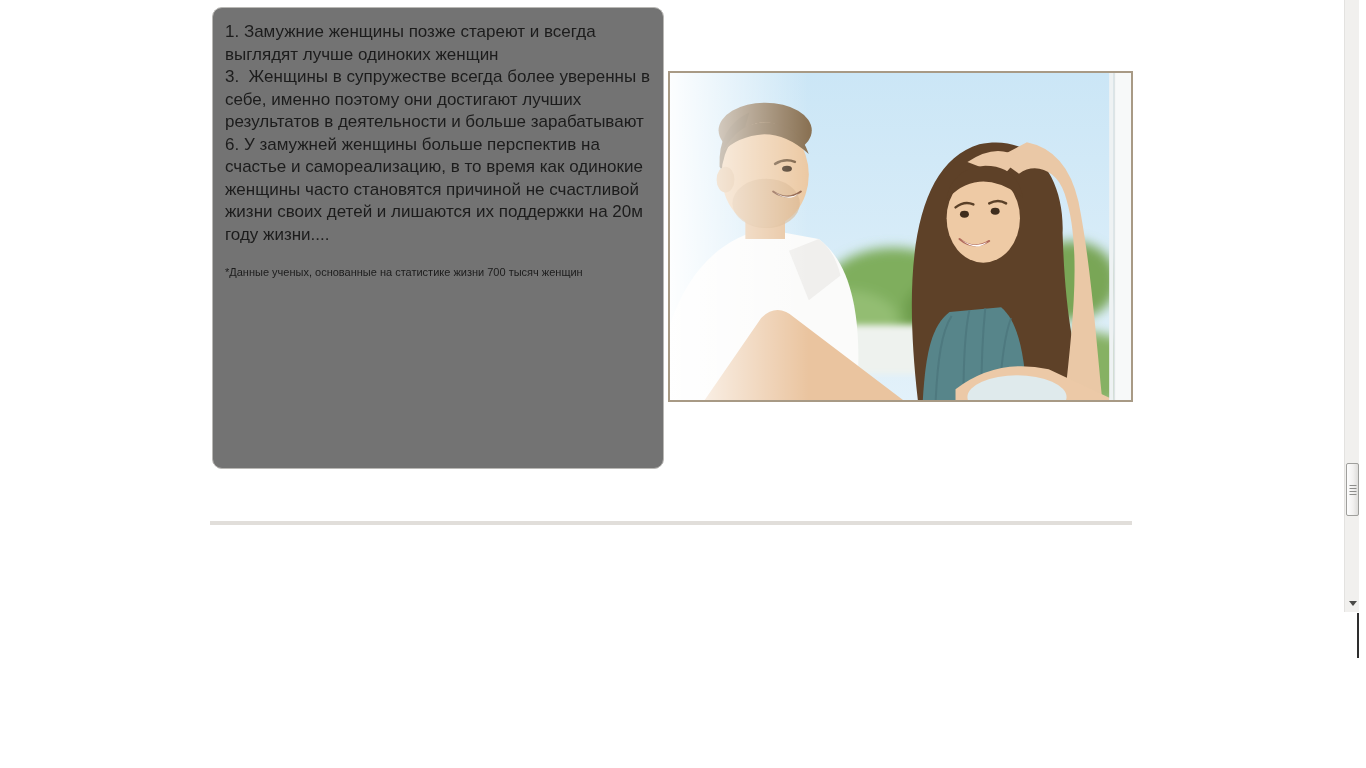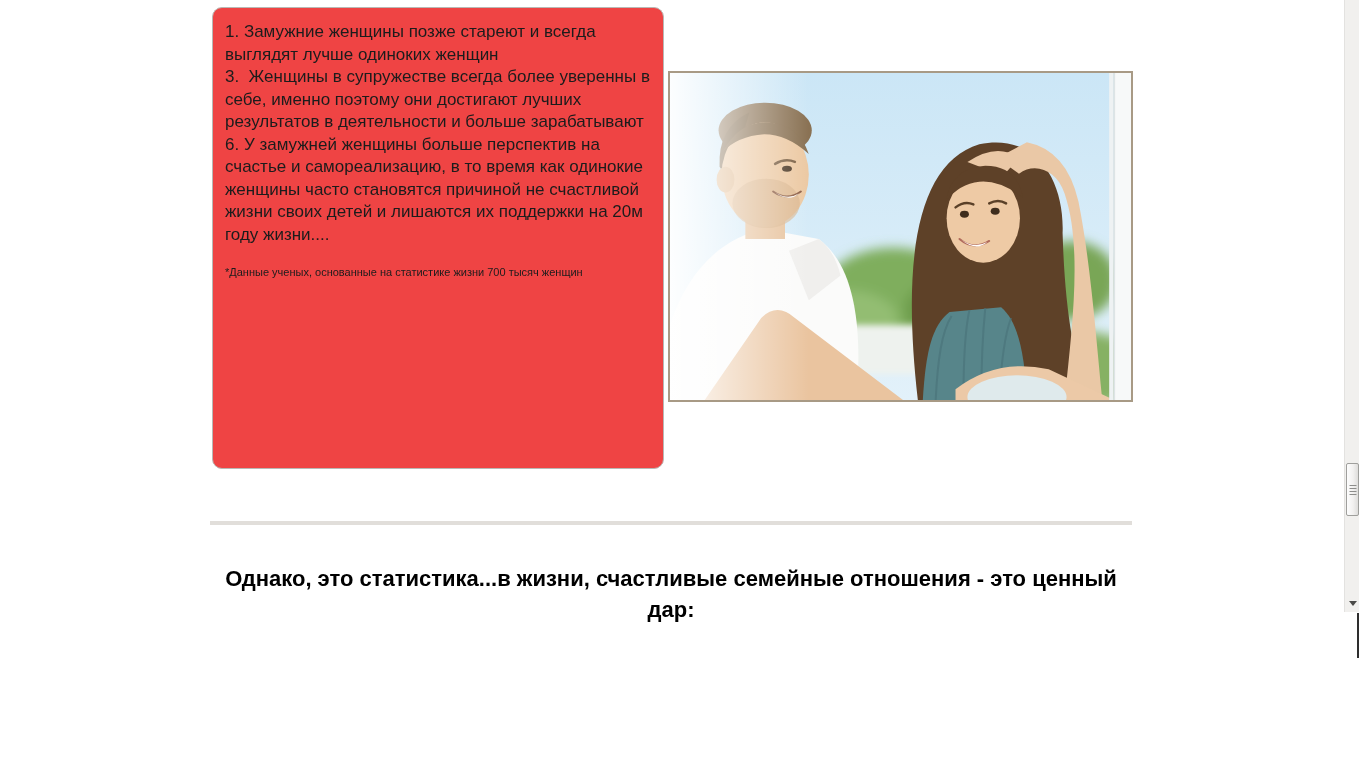--- a/index.html
+++ b/index.html
@@ -18,21 +18,21 @@
     background:var(--page-bg);
     font-family:"Liberation Sans", sans-serif;
     color:var(--text);
     position:relative;
   }
   .stage{position:absolute;inset:0;width:1366px;height:768px;}
 
   
   .info-box{
     position:absolute;left:212px;top:7px;width:452px;height:462px;
-    background:#ef4444;
+    background:#737373;
     border:1px solid var(--info-box-border);
     border-radius:10px;
     padding:13px 12px 12px 12px;
     z-index:3;
   }
   .info-item{
     font-size:17px;line-height:22.5px;
     white-space:pre-wrap;
   }
   .info-footnote{
@@ -180,21 +180,20 @@
         <rect x="448" y="0" width="17" height="331" fill="#f7f9f9"></rect>
         <rect x="447" y="0" width="2" height="331" fill="#dde4e5"></rect>
       </g>
 
       <rect x="0" y="0" width="140" height="331" fill="url(#fadeL)"></rect>
     </svg>
   </div>
 
   <div class="divider"></div>
 
-  <div class="heading">Однако, это статистика...в жизни, счастливые семейные отношения - это ценный дар:</div>
 
   <div class="scrollbar-track">
     <div class="scrollbar-thumb">
       <div class="scrollbar-grip"></div>
     </div>
     <div class="scrollbar-down">
       <div class="down-arrow"></div>
     </div>
   </div>
   <div class="edge-line"></div>

